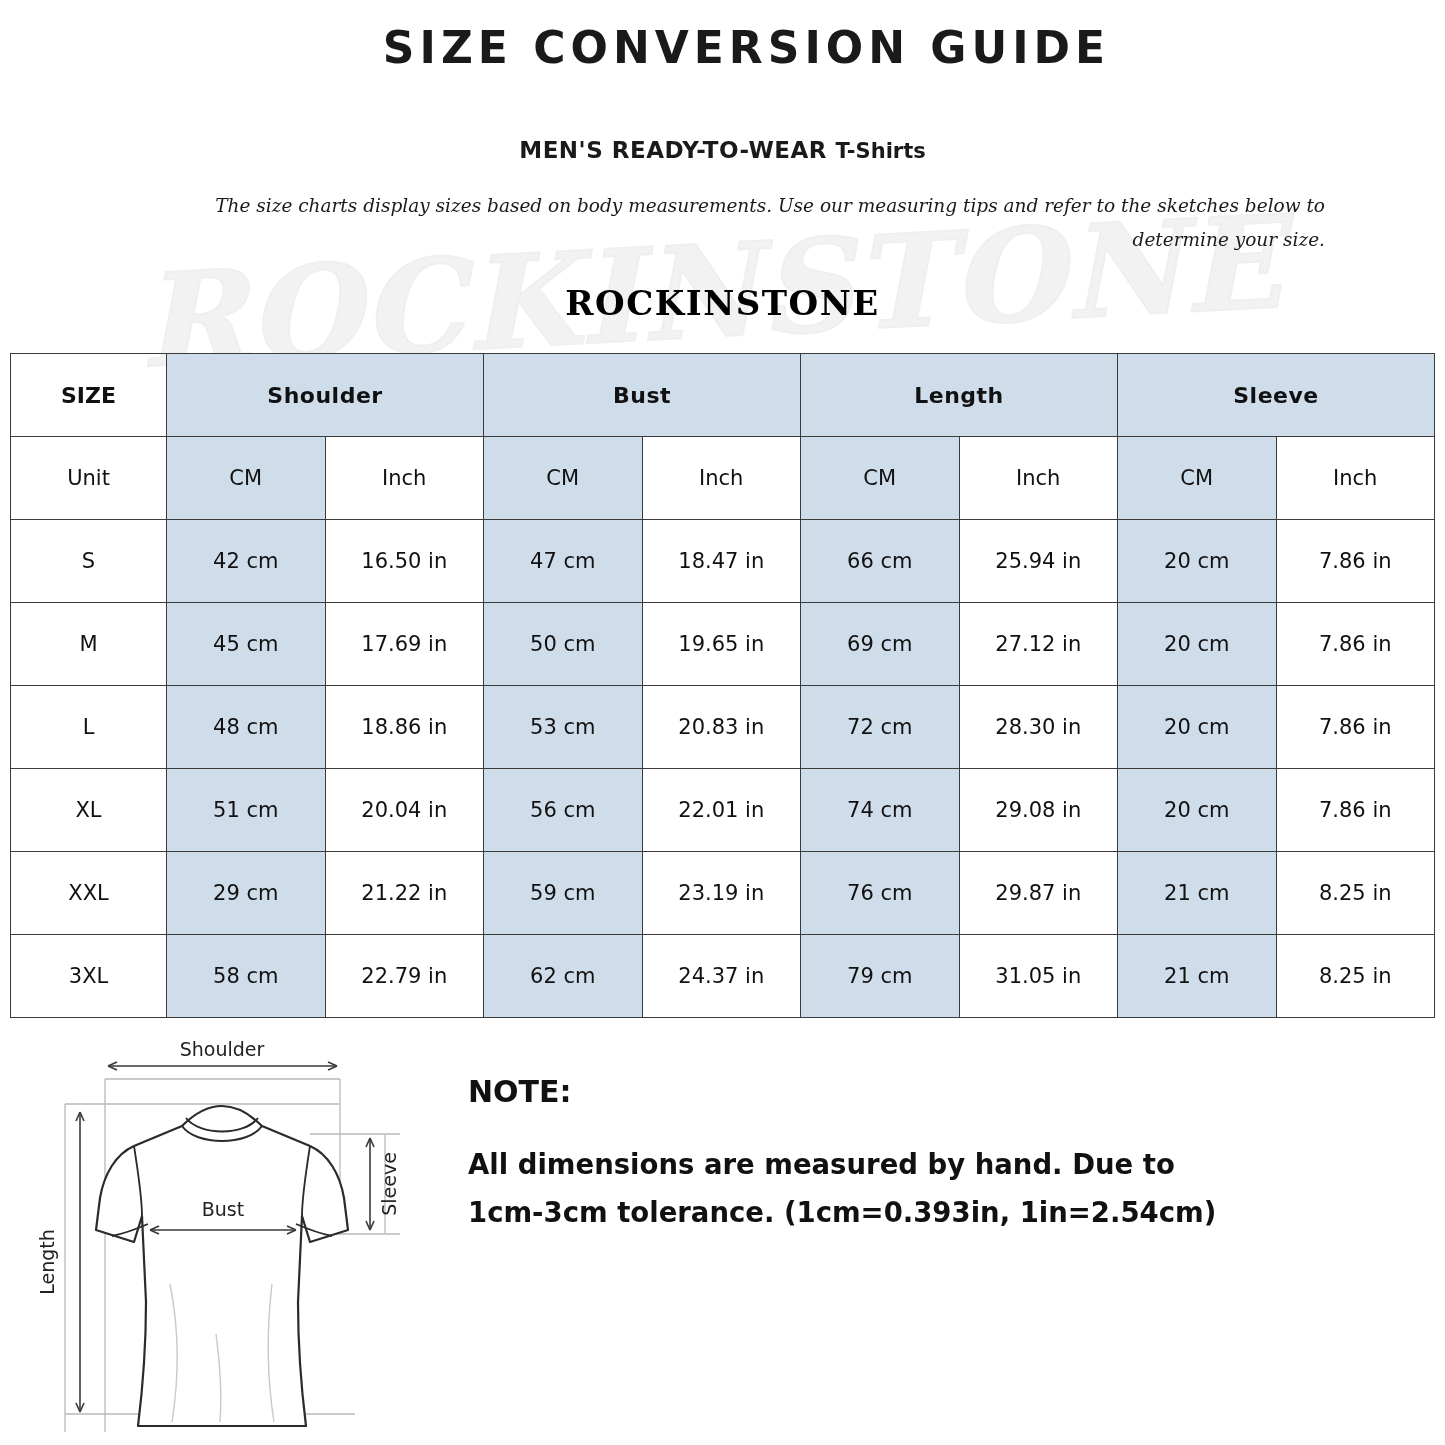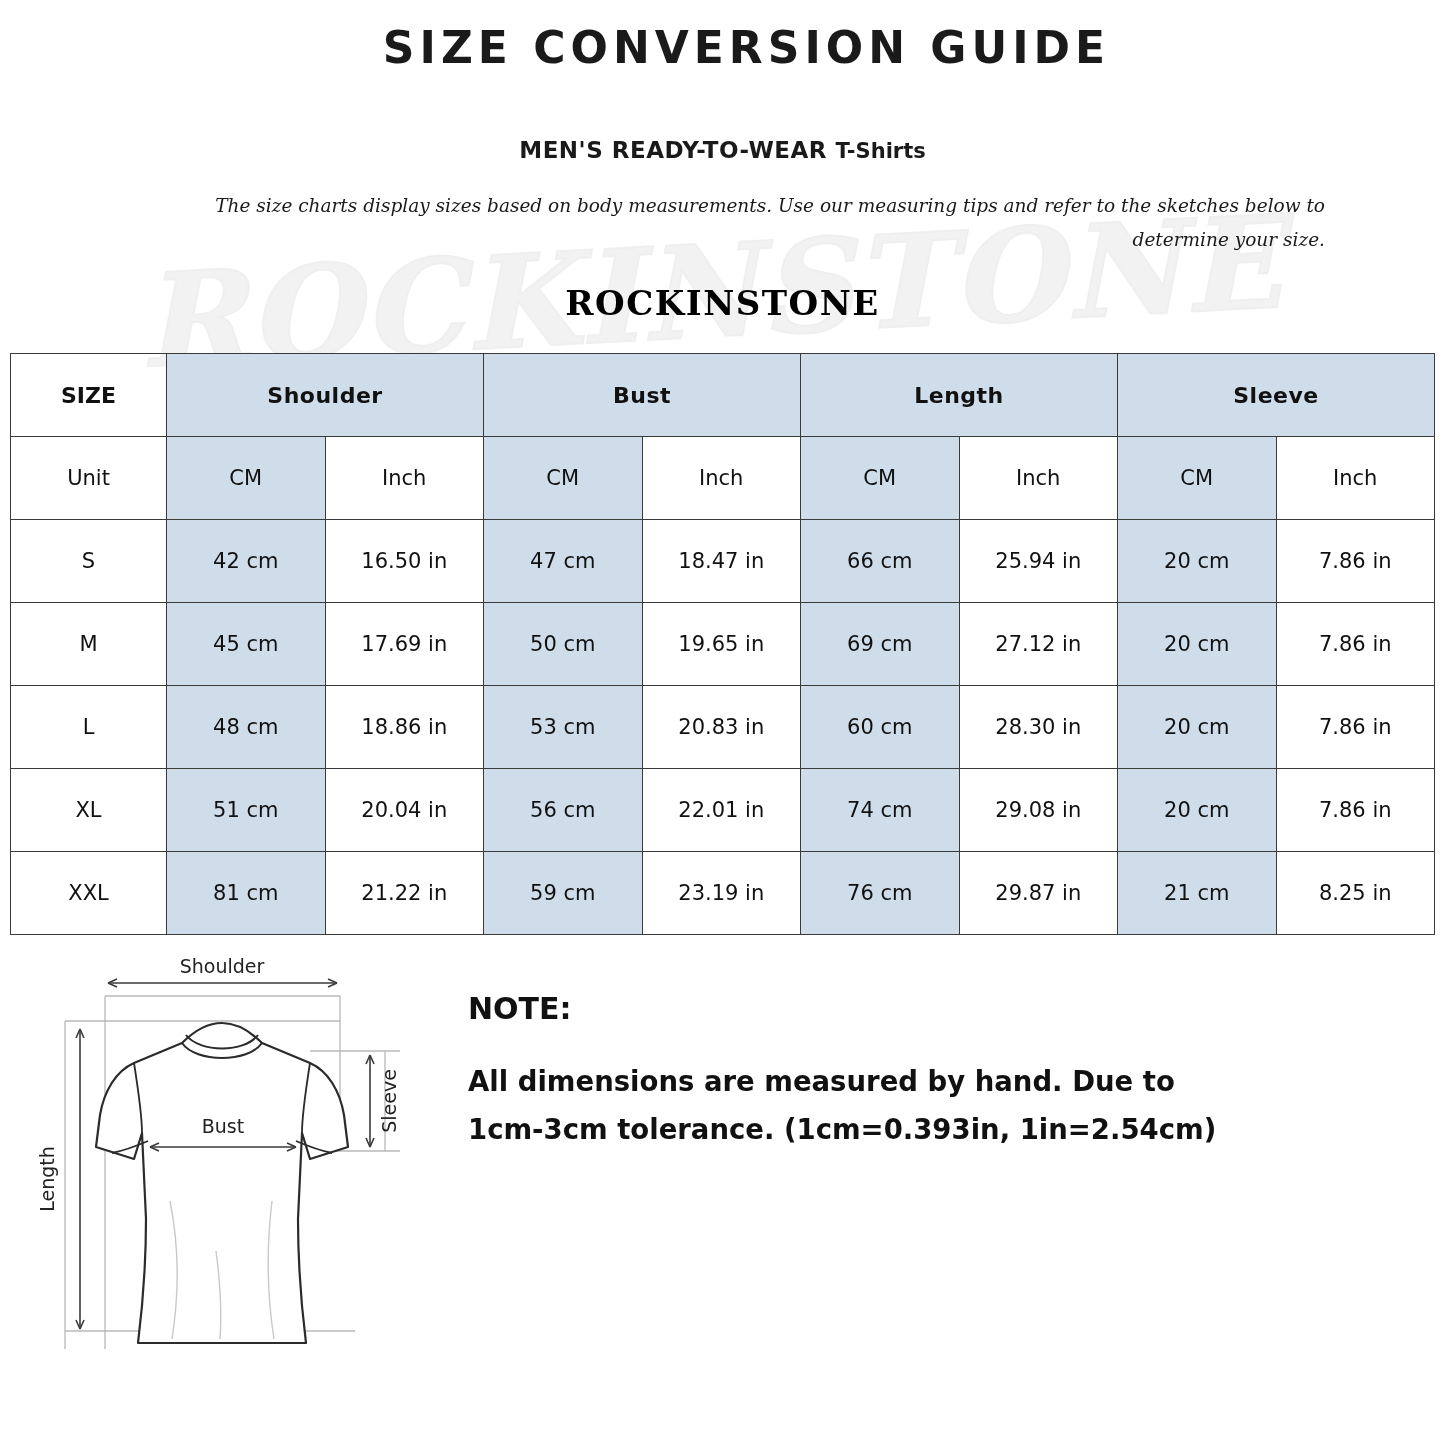--- a/index.html
+++ b/index.html
@@ -208,50 +208,61 @@
         <td class="hl">20 cm</td>
         <td>7.86  in</td>
       </tr>
 
       <tr>
         <td class="row-label">L</td>
         <td class="hl">48 cm</td>
         <td>18.86  in</td>
         <td class="hl">53 cm</td>
         <td>20.83  in</td>
-        <td class="hl">60 cm</td>
+        <td class="hl">72 cm</td>
         <td>28.30  in</td>
         <td class="hl">20 cm</td>
         <td>7.86  in</td>
       </tr>
 
       <tr>
         <td class="row-label">XL</td>
         <td class="hl">51 cm</td>
         <td>20.04  in</td>
         <td class="hl">56 cm</td>
         <td>22.01  in</td>
         <td class="hl">74 cm</td>
         <td>29.08  in</td>
         <td class="hl">20 cm</td>
         <td>7.86  in</td>
       </tr>
 
       <tr>
         <td class="row-label">XXL</td>
-        <td class="hl">81 cm</td>
+        <td class="hl">29 cm</td>
         <td>21.22  in</td>
         <td class="hl">59 cm</td>
         <td>23.19  in</td>
         <td class="hl">76 cm</td>
         <td>29.87  in</td>
         <td class="hl">21 cm</td>
         <td>8.25  in</td>
       </tr>
 
+      <tr>
+        <td class="row-label">3XL</td>
+        <td class="hl">58 cm</td>
+        <td>22.79  in</td>
+        <td class="hl">62 cm</td>
+        <td>24.37  in</td>
+        <td class="hl">79 cm</td>
+        <td>31.05  in</td>
+        <td class="hl">21 cm</td>
+        <td>8.25  in</td>
+      </tr>
     </tbody>
       </table>
   </div>
 
   <div class="bottom">
 
     <div class="sketch">
       <svg width="420" height="400" viewBox="0 0 420 400" xmlns="http://www.w3.org/2000/svg">
 
         <g stroke="#b8b8b8" stroke-width="1.3" fill="none">

